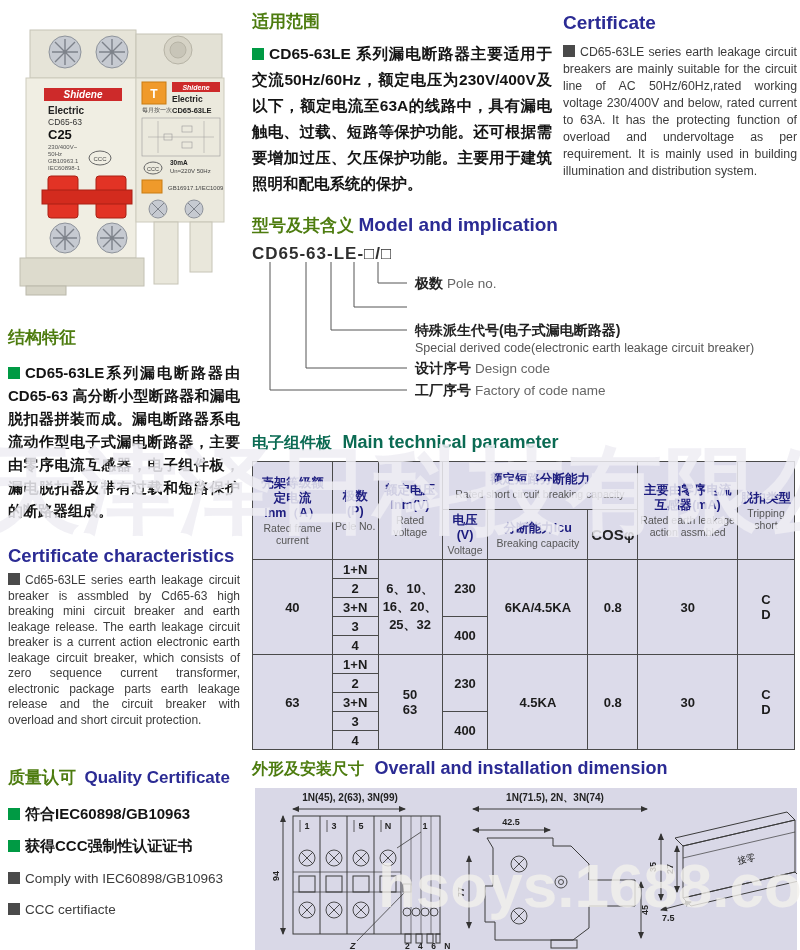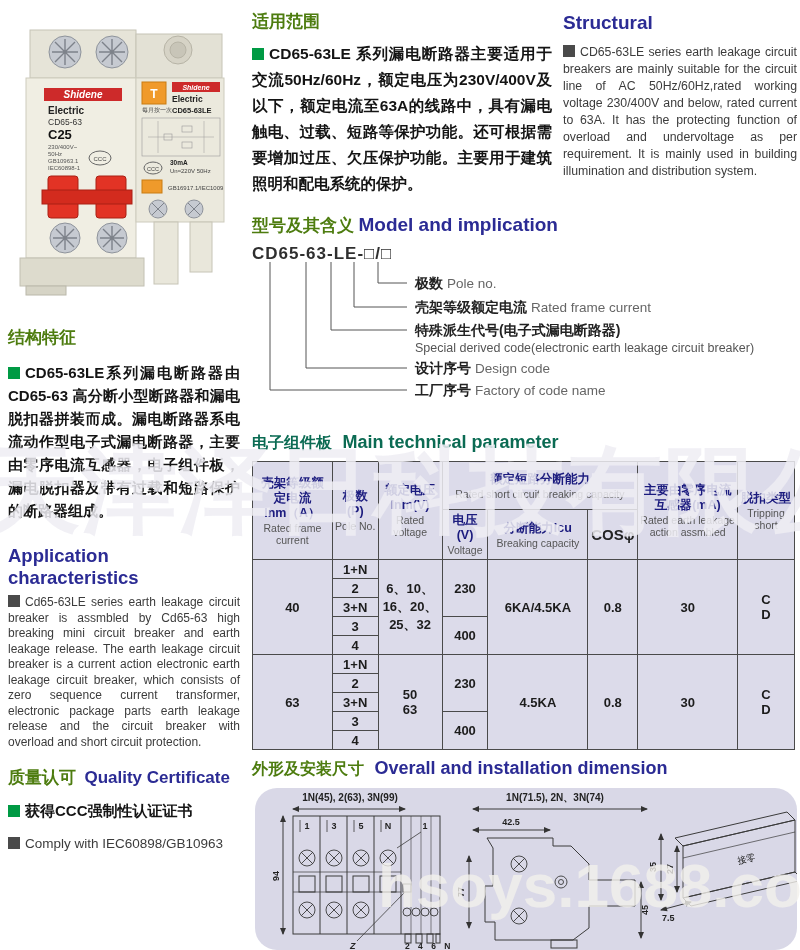--- a/index.html
+++ b/index.html
@@ -125,51 +125,50 @@
   <rect x="182" y="214" width="22" height="50" fill="#e9e7db" stroke="#c6c4b6"></rect>
 </svg>
 </div>
 
 <div id="sec-usage" class="abs" style="left:252px;top:10px;width:300px;">
   <div class="title-cn">适用范围</div>
   <div class="cn-body" style="margin-top:8px;"><span class="sq green"></span><span>CD65-63LE 系列漏电断路器主要适用于交流50Hz/60Hz，额定电压为230V/400V及以下，额定电流至63A的线路中，具有漏电触电、过载、短路等保护功能。还可根据需要增加过压、欠压保护功能。主要用于建筑照明和配电系统的保护。</span></div>
 </div>
 
 <div id="sec-app" class="abs" style="left:563px;top:12px;width:234px;">
-  <div class="title-en">Structural</div>
+  <div class="title-en">Certificate</div>
   <div class="en-body" style="margin-top:10px;"><span class="sq gray"></span><span>CD65-63LE series  earth leakage circuit breakers  are  mainly suitable for the circuit line of AC 50Hz/60Hz,rated working voltage 230/400V and  below, rated current to 63A. It has the  protecting function of overload and undervoltage as per requirement. It is mainly used in building illumination and distribution system.</span></div>
 </div>
 
 <div class="abs" style="left:8px;top:326px;width:232px;">
   <div class="title-cn">结构特征</div>
   <div class="cn-body" style="margin-top:12px;"><span class="sq green"></span><span>CD65-63LE系列漏电断路器由CD65-63 高分断小型断路器和漏电脱扣器拼装而成。漏电断路器系电流动作型电子式漏电断路器，主要由零序电流互感器，电子组件板，漏电脱扣器及带有过载和短路保护的断路器组成。</span></div>
 </div>
 
 <div class="abs" style="left:8px;top:545px;width:232px;">
-  <div class="title-en" style="font-size:18.5px;">Application characteristics</div>
+  <div class="title-en" style="font-size:18.5px;">Certificate characteristics</div>
   <div class="en-body" style="margin-top:6px;"><span class="sq gray"></span><span>Cd65-63LE  series  earth leakage circuit breaker is assmbled by Cd65-63 high breaking  mini circuit breaker and  earth  leakage release. The earth leakage circuit  breaker  is  a current action  electronic  earth  leakage circuit  breaker, which consists of zero sequence  current transformer, electronic package parts earth leakage release and  the circuit breaker with overload and short circuit protection.</span></div>
 </div>
 
 <div class="abs" style="left:252px;top:214px;width:545px;height:218px;">
   <div>
     <span class="title-cn">型号及其含义</span>
     <span class="title-en" style="margin-left:0;">Model and implication</span>
   </div>
   <div id="model-code" class="abs" style="left:0;top:30px;">CD65-63-LE-□/□</div>
   <svg class="abs" style="left:0;top:46px;" width="545" height="150" viewBox="0 0 545 150">
     <g fill="none" stroke="#555" stroke-width="1">
       <polyline points="126,2 126,23 155,23"></polyline>
       <polyline points="102,2 102,47 155,47"></polyline>
       <polyline points="79,2 79,70 155,70"></polyline>
       <polyline points="54,2 54,108 155,108"></polyline>
       <polyline points="18,2 18,130 155,130"></polyline>
     </g>
   </svg>
   <div class="mlabel" style="top:59px;"><span class="cn">极数</span><span class="en">Pole no.</span></div>
-  <div class="mlabel" style="top:83px;"><span class="cn">壳架等级额定电流</span><span class="en">Rated frame current</span></div>
   <div class="mlabel" style="top:106px;"><span class="cn">特殊派生代号(电子式漏电断路器)</span></div>
   <div class="mlabel sub" style="top:124px;"><span>Special derived code(electronic earth leakage circuit breaker)</span></div>
   <div class="mlabel" style="top:144px;"><span class="cn">设计序号</span><span class="en">Design code</span></div>
   <div class="mlabel" style="top:166px;"><span class="cn">工厂序号</span><span class="en">Factory of code name</span></div>
 </div>
 
 <div class="abs" style="left:252px;top:432px;width:545px;">
   <div>
     <span class="title-cn title-green" style="font-size:16px;">电子组件板</span>
     <span class="title-en title-green" style="font-size:18px;margin-left:6px;">Main technical parameter</span>
@@ -280,30 +279,32 @@
         </tr>
     </tbody>
   </table>
 </div>
 
 <div class="abs" style="left:8px;top:766px;width:240px;">
   <div>
     <span class="title-cn">质量认可</span>
     <span class="title-en" style="font-size:17px;margin-left:4px;">Quality Certificate</span>
   </div>
+  <div class="qitem" style="margin-top:16px;"><span class="sq green"></span><span class="cn">符合IEC60898/GB10963</span></div>
   <div class="qitem"><span class="sq green"></span><span class="cn">获得CCC强制性认证证书</span></div>
   <div class="qitem"><span class="sq gray"></span><span class="en">Comply with IEC60898/GB10963</span></div>
+  <div class="qitem"><span class="sq gray"></span><span class="en">CCC certifiacte</span></div>
 </div>
 
 <div class="abs" style="left:252px;top:758px;width:545px;">
   <div>
     <span class="title-cn" style="font-size:16px;">外形及安装尺寸</span>
     <span class="title-en" style="font-size:18px;margin-left:6px;">Overall and installation dimension</span>
   </div>
-  <div id="dims-panel" class="abs" style="left:3px;top:30px;width:542px;height:162px;border-radius:22px;">
+  <div id="dims-panel" class="abs" style="left:3px;top:30px;width:542px;height:162px;">
     <svg width="542" height="162" viewBox="0 0 542 162">
       <defs>
         <marker id="ah" markerWidth="8" markerHeight="8" refX="6" refY="3" orient="auto">
           <path d="M0,0 L7,3 L0,6 Z" fill="#333"></path>
         </marker>
         <marker id="ahs" markerWidth="8" markerHeight="8" refX="1" refY="3" orient="auto">
           <path d="M7,0 L0,3 L7,6 Z" fill="#333"></path>
         </marker>
       </defs>
       <g stroke="#3b3b3b" fill="none" stroke-width="1">

